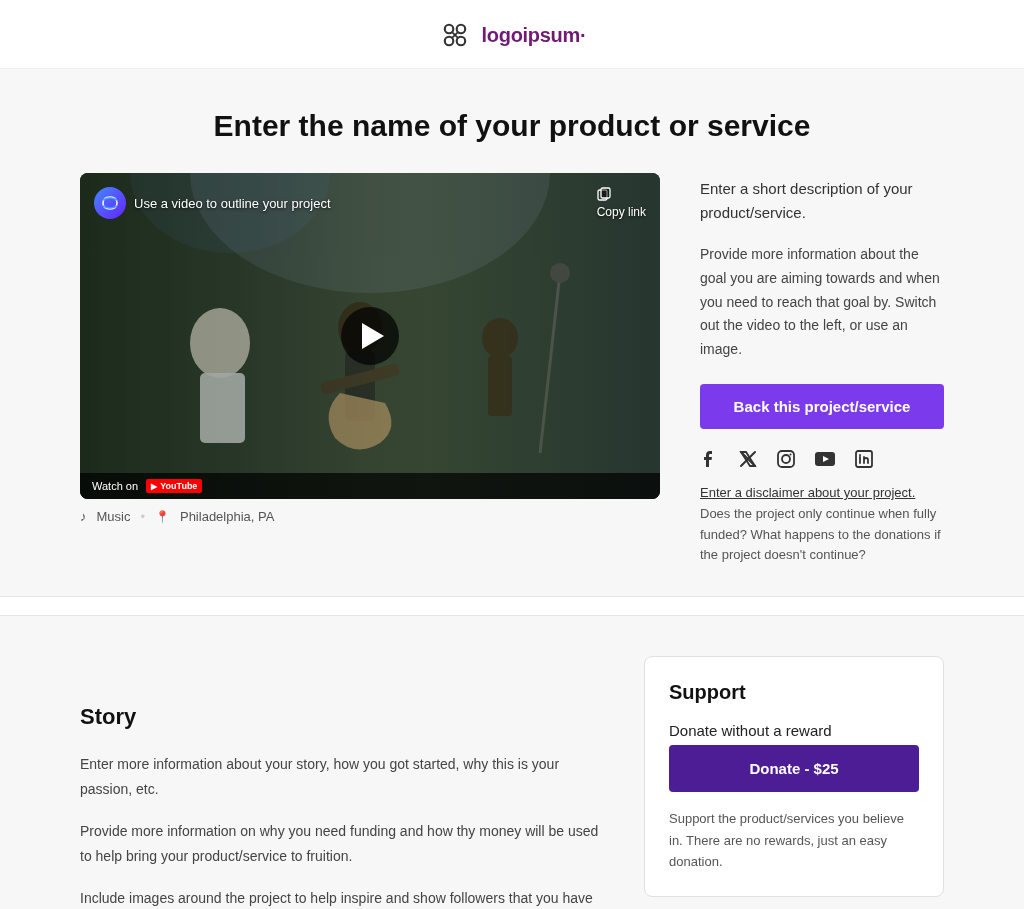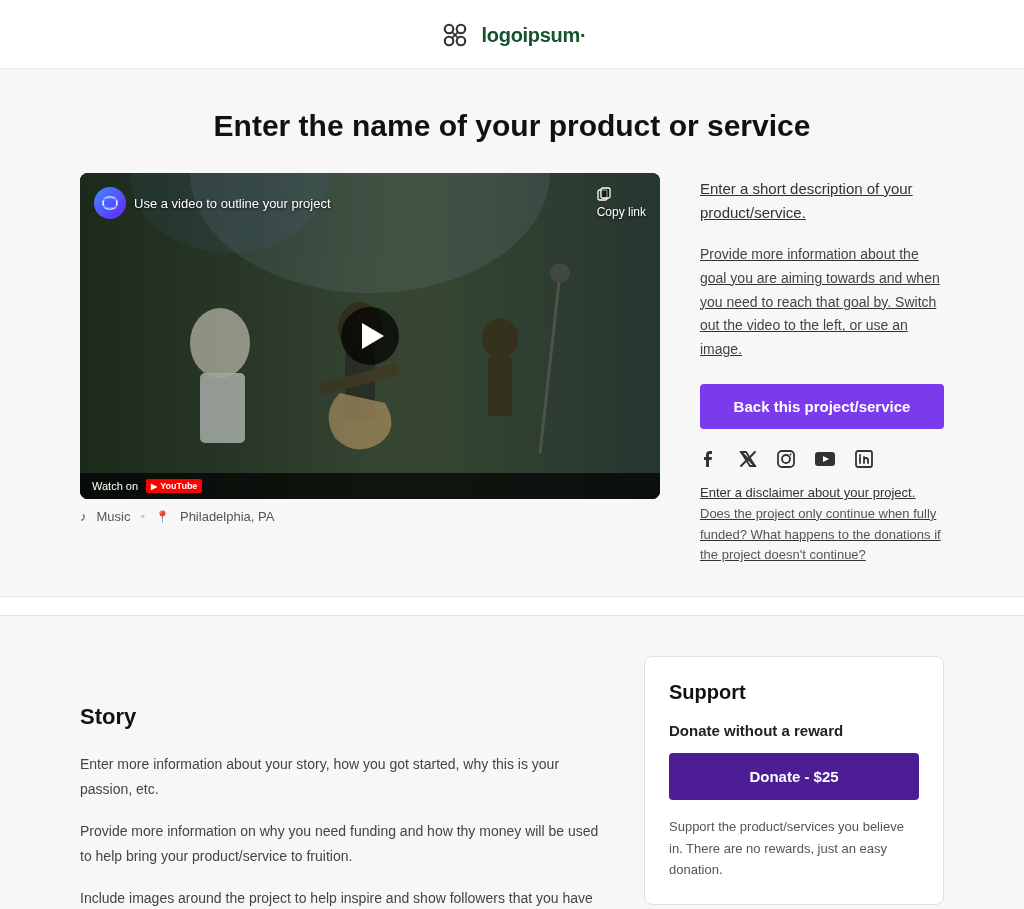--- a/index.html
+++ b/index.html
@@ -1,21 +1,21 @@
 <!DOCTYPE html>
 <html><head>
   <meta charset="utf-8">
   <style>
     * { box-sizing: border-box; margin: 0; padding: 0; }
     body { font-family: -apple-system, BlinkMacSystemFont, 'Segoe UI', Arial, sans-serif; background: #f7f7f7; color: #333; }
 
     
     .header { background: #fff; display: flex; justify-content: center; align-items: center; padding: 18px 0 16px; border-bottom: 1px solid #eee; }
     .logo-area { display: flex; align-items: center; gap: 10px; }
-    .logo-text { font-size: 20px; font-weight: 600; color: #14532d; letter-spacing: -0.3px; }
+    .logo-text { font-size: 20px; font-weight: 600; color: #701a75; letter-spacing: -0.3px; }
 
     
     .hero { background: #f7f7f7; padding: 40px 80px 30px; }
     .hero-title { text-align: center; font-size: 30px; font-weight: 800; color: #111; margin-bottom: 30px; }
 
     .hero-body { display: flex; gap: 40px; align-items: flex-start; }
 
     
     .video-col { flex: 0 0 580px; }
     .video-wrapper { position: relative; width: 580px; height: 326px; background: #2a3a4a; border-radius: 8px; overflow: hidden; cursor: pointer; }
@@ -29,21 +29,21 @@
     .video-copy-link { position: absolute; top: 14px; right: 14px; color: #fff; font-size: 12px; display: flex; align-items: flex-start; gap: 4px; text-shadow: 0 1px 3px rgba(0,0,0,0.8); flex-direction: column; }
     .video-bottom-bar { position: absolute; bottom: 0; left: 0; right: 0; background: rgba(0,0,0,0.7); padding: 6px 12px; display: flex; align-items: center; gap: 8px; }
     .watch-on-text { color: #fff; font-size: 11px; }
     .yt-logo { background: red; color: #fff; font-size: 9px; font-weight: bold; padding: 2px 5px; border-radius: 2px; display: flex; align-items: center; gap: 3px; }
     .yt-logo::before { content: '▶'; font-size: 8px; }
     .video-meta { display: flex; align-items: center; gap: 10px; margin-top: 10px; font-size: 13px; color: #555; }
     .meta-sep { color: #ccc; }
     .pin-icon { color: #e74c3c; font-size: 12px; }
 
     
-    .info-col { flex: 1; padding-top: 4px; text-decoration: underline; }
+    .info-col { flex: 1; padding-top: 4px; }
     .info-desc { font-size: 15px; color: #333; margin-bottom: 18px; line-height: 1.6; }
     .info-more { font-size: 14px; color: #444; line-height: 1.7; margin-bottom: 22px; }
     .back-btn { width: 100%; background: #7c3aed; color: #fff; border: none; padding: 14px 20px; font-size: 15px; font-weight: 700; border-radius: 4px; cursor: pointer; margin-bottom: 20px; }
     .social-icons { display: flex; align-items: center; gap: 18px; margin-bottom: 14px; }
     .social-icon { color: #333; font-size: 18px; cursor: pointer; text-decoration: none; display: inline-flex; align-items: center; justify-content: center; }
     .disclaimer-row { font-size: 13px; color: #555; line-height: 1.6; }
     .disclaimer-link { color: #333; text-decoration: underline; }
 
     
     .divider-section { background: #fff; border-top: 1px solid #e5e5e5; border-bottom: 1px solid #e5e5e5; height: 20px; }
@@ -51,21 +51,21 @@
     
     .story-section { background: #f7f7f7; padding: 40px 80px; display: flex; gap: 40px; align-items: flex-start; }
     .story-col { flex: 1; }
     .story-title { font-size: 22px; font-weight: 700; margin-bottom: 22px; color: #111; margin-top: 48px; }
     .story-para { font-size: 14px; line-height: 1.75; color: #444; margin-bottom: 18px; }
 
     
     .support-col { flex: 0 0 300px; }
     .support-card { background: #fff; border: 1px solid #e0e0e0; border-radius: 8px; padding: 24px; }
     .support-card-title { font-size: 20px; font-weight: 700; color: #111; margin-bottom: 18px; }
-    .donate-label { font-size: 15px; font-weight: 700; color: #222; margin-bottom: 14px; }
+    .donate-label { font-size: 15px; font-weight: 400; color: #222; margin-bottom: 6px; }
     .donate-btn { width: 100%; background: #4c1d95; color: #fff; border: none; padding: 15px 20px; font-size: 15px; font-weight: 700; border-radius: 4px; cursor: pointer; margin-bottom: 16px; }
     .donate-desc { font-size: 13px; color: #555; line-height: 1.65; }
 
     
     .logo-svg { width: 34px; height: 34px; }
   </style>
 </head>
 <body>
 
 <header>

